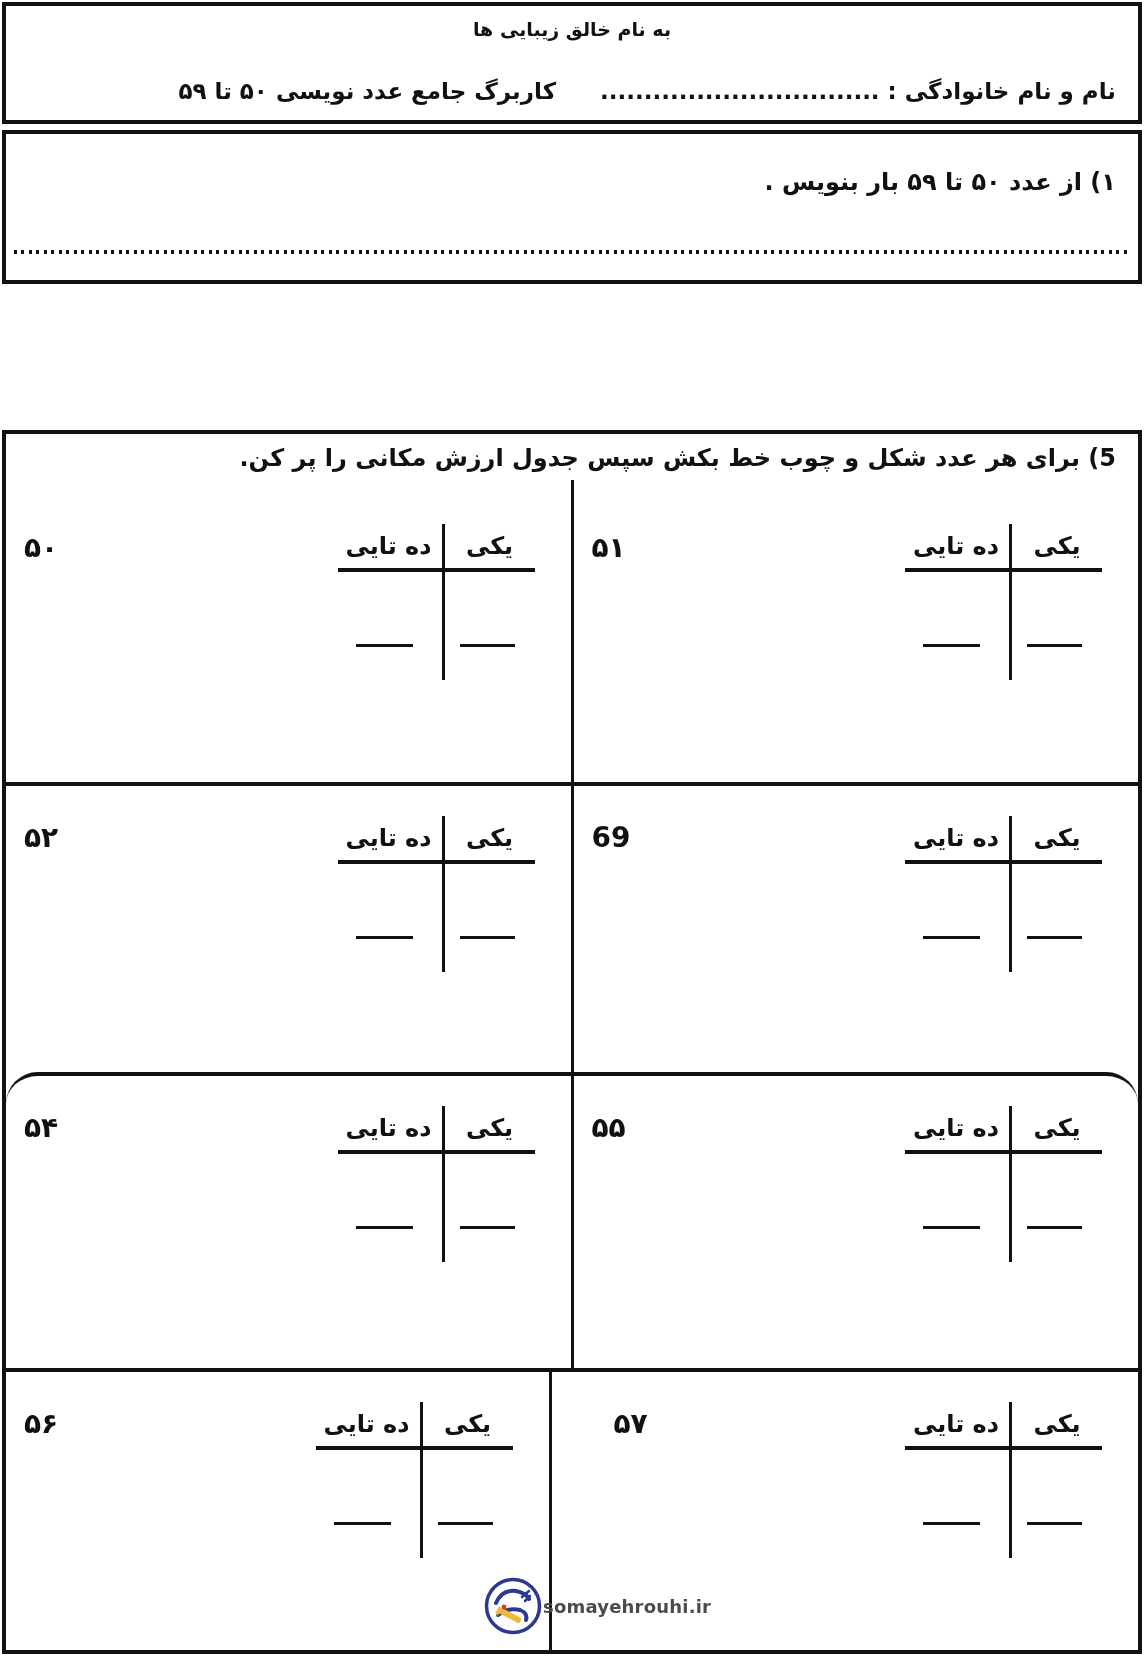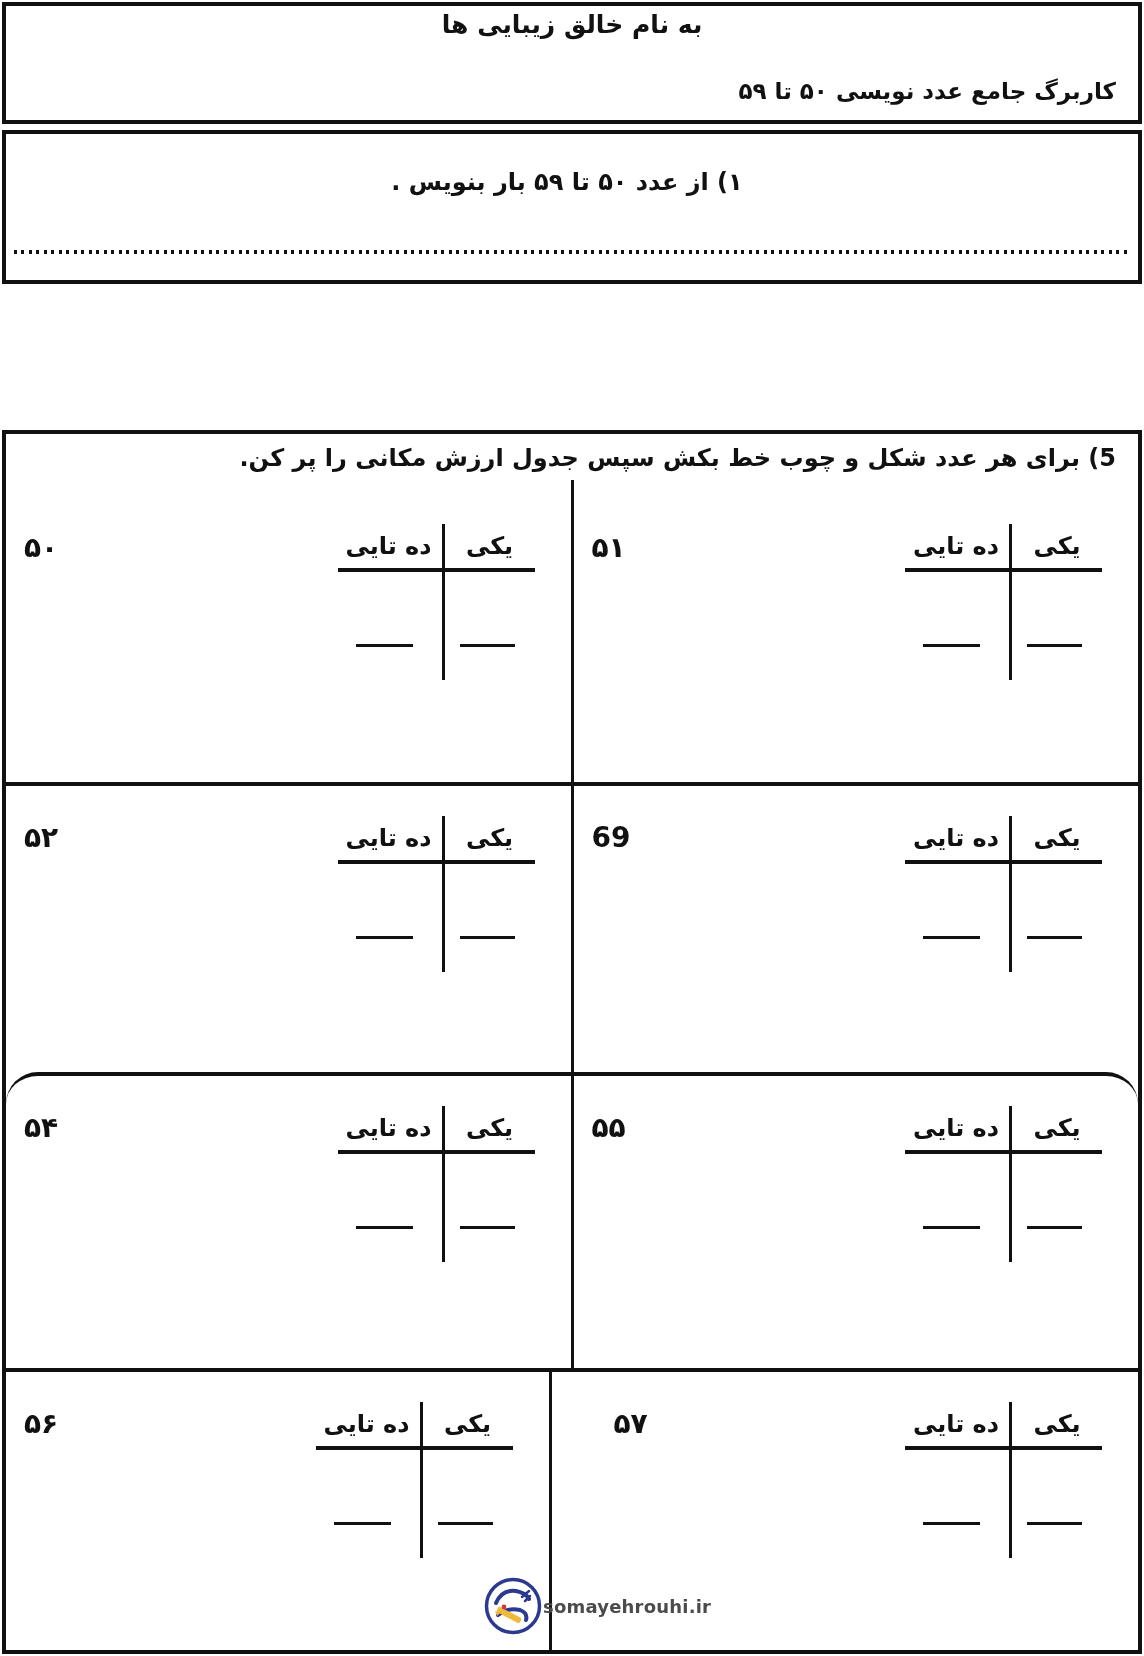--- a/index.html
+++ b/index.html
@@ -17,38 +17,38 @@
     box-sizing:border-box;
     border:4px solid var(--ink,#111);
     background:#fff;
   }
   .box-header{top:2px;height:122px;}
   .box-q1{top:130px;height:154px;}
   .box-q2{top:290px;height:134px;}
   .box-q3{top:430px;height:1224px;}
 
   .bismillah{
-    margin-top:4px;
+    margin-top:12px;
     text-align:center;
-    font-size:25px;font-weight:bold;
+    font-size:19px;font-weight:bold;
     direction:rtl;
   }
   .name-row{
     position:absolute;right:22px;bottom:16px;left:20px;
     direction:rtl;
     display:flex;align-items:baseline;gap:44px;
     font-size:23px;font-weight:bold;
     white-space:nowrap;
   }
   .question-text{
     direction:rtl;text-align:right;
     font-size:24px;font-weight:bold;
     padding:0 22px 0 12px;
   }
-  .box-q1 .question-text{padding-top:34px;text-align:center;}
+  .box-q1 .question-text{padding-top:34px;}
   .box-q2 .question-text{padding-top:22px;}
   .box-q3 .question-text{padding-top:10px;}
   .dotted{
     position:absolute;left:8px;right:8px;height:4px;
     background:repeating-linear-gradient(90deg,var(--ink,#111) 0 3px,transparent 3px 7.5px);
   }
   .box-q1 .dotted{bottom:26px;}
   .box-q2 .dotted{bottom:30px;}
 
   
@@ -110,20 +110,21 @@
   }
 </style>
 </head>
 <body style="--ink: #111111; --logo-blue: #2b3990; --logo-yellow: #f0b93b; --logo-red: #cf3a3a; --footer-text: #4b4b4b;">
 
 <div class="page">
 
   <div class="box box-header">
     <div class="bismillah">به نام خالق زیبایی ها</div>
     <div class="name-row">
+      <span>نام و نام خانوادگی : ................................</span>
       <span>کاربرگ جامع عدد نویسی  ۵۰ تا ۵۹</span>
     </div>
   </div>
 
   <div class="box box-q1">
     <div class="question-text">۱)  از عدد  ۵۰ تا ۵۹ بار بنویس .</div>
     <div class="dotted"></div>
   </div>
 
 

